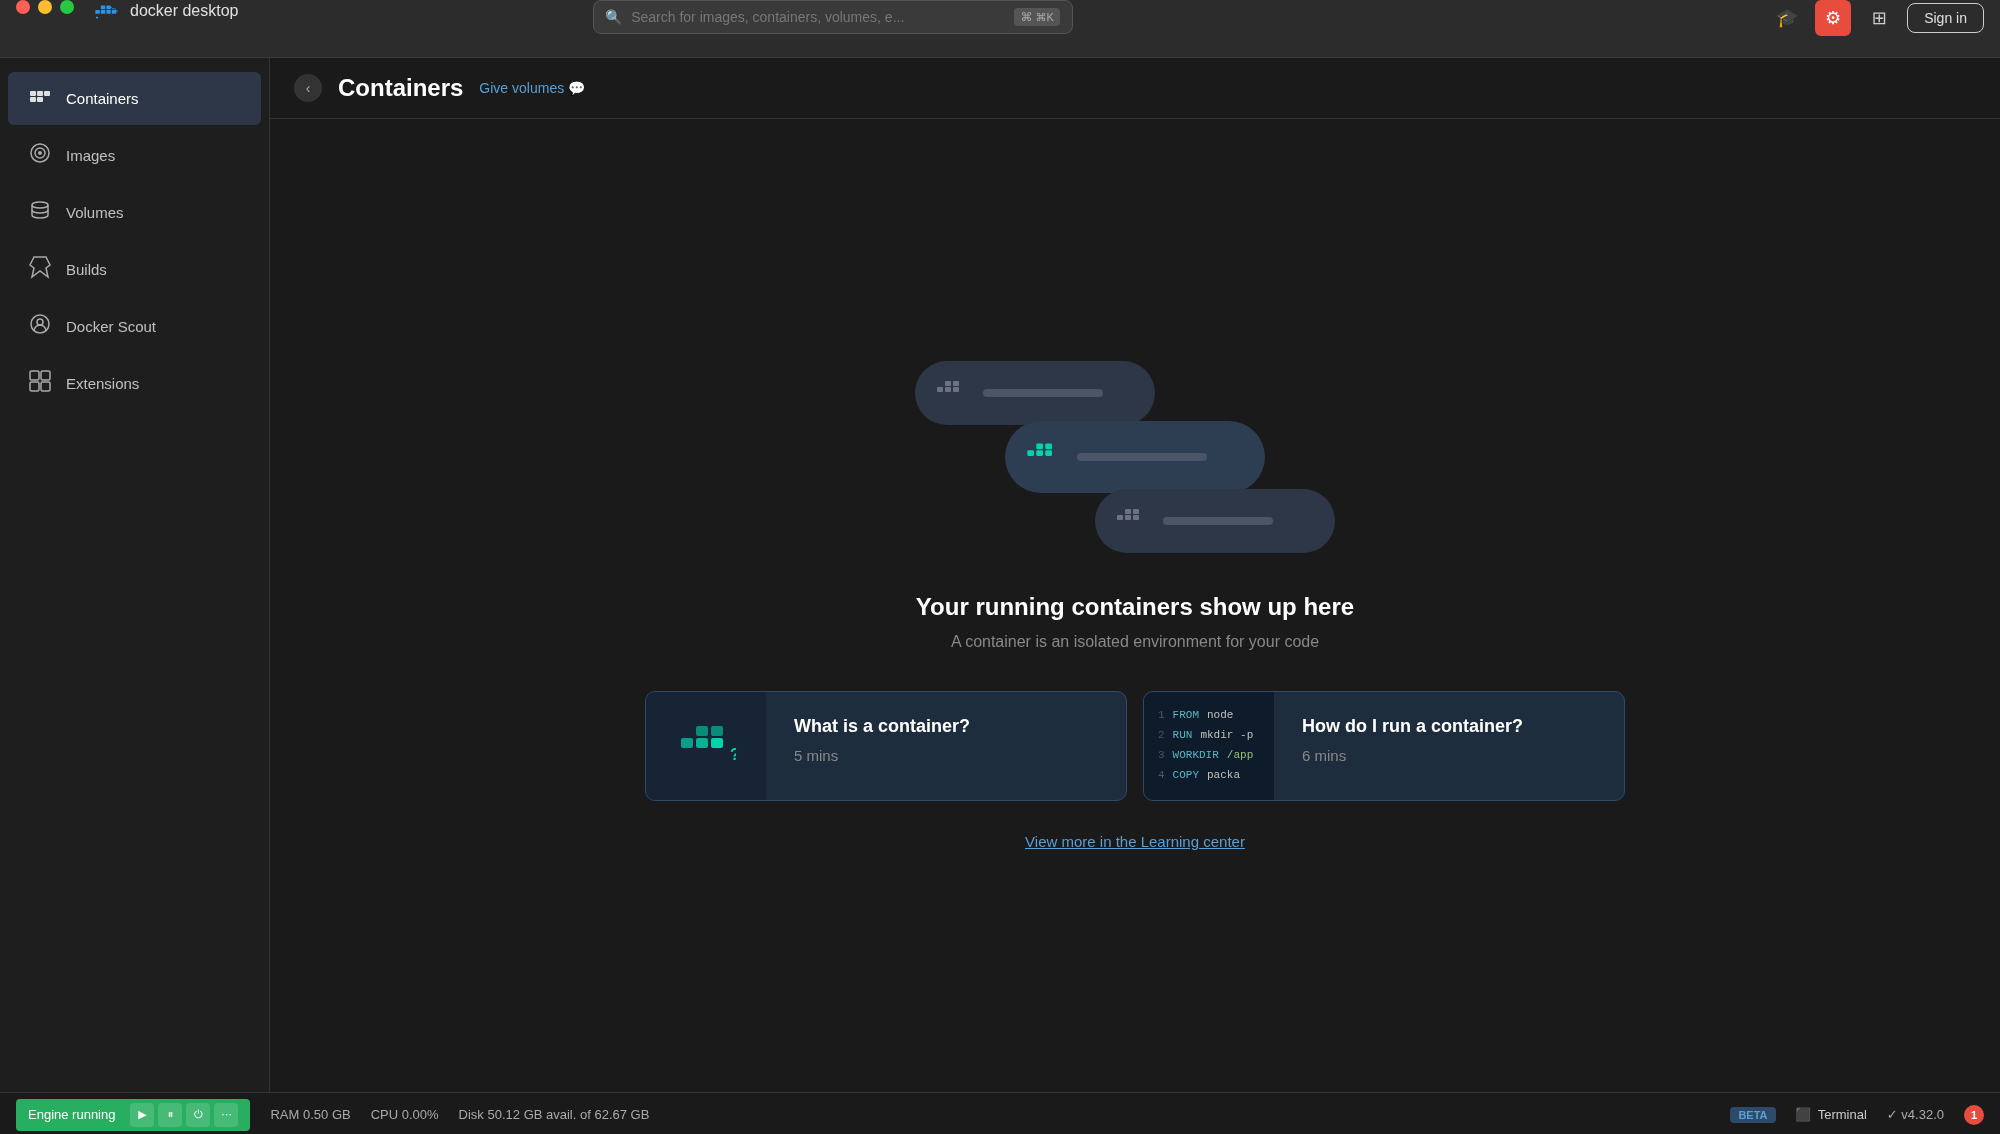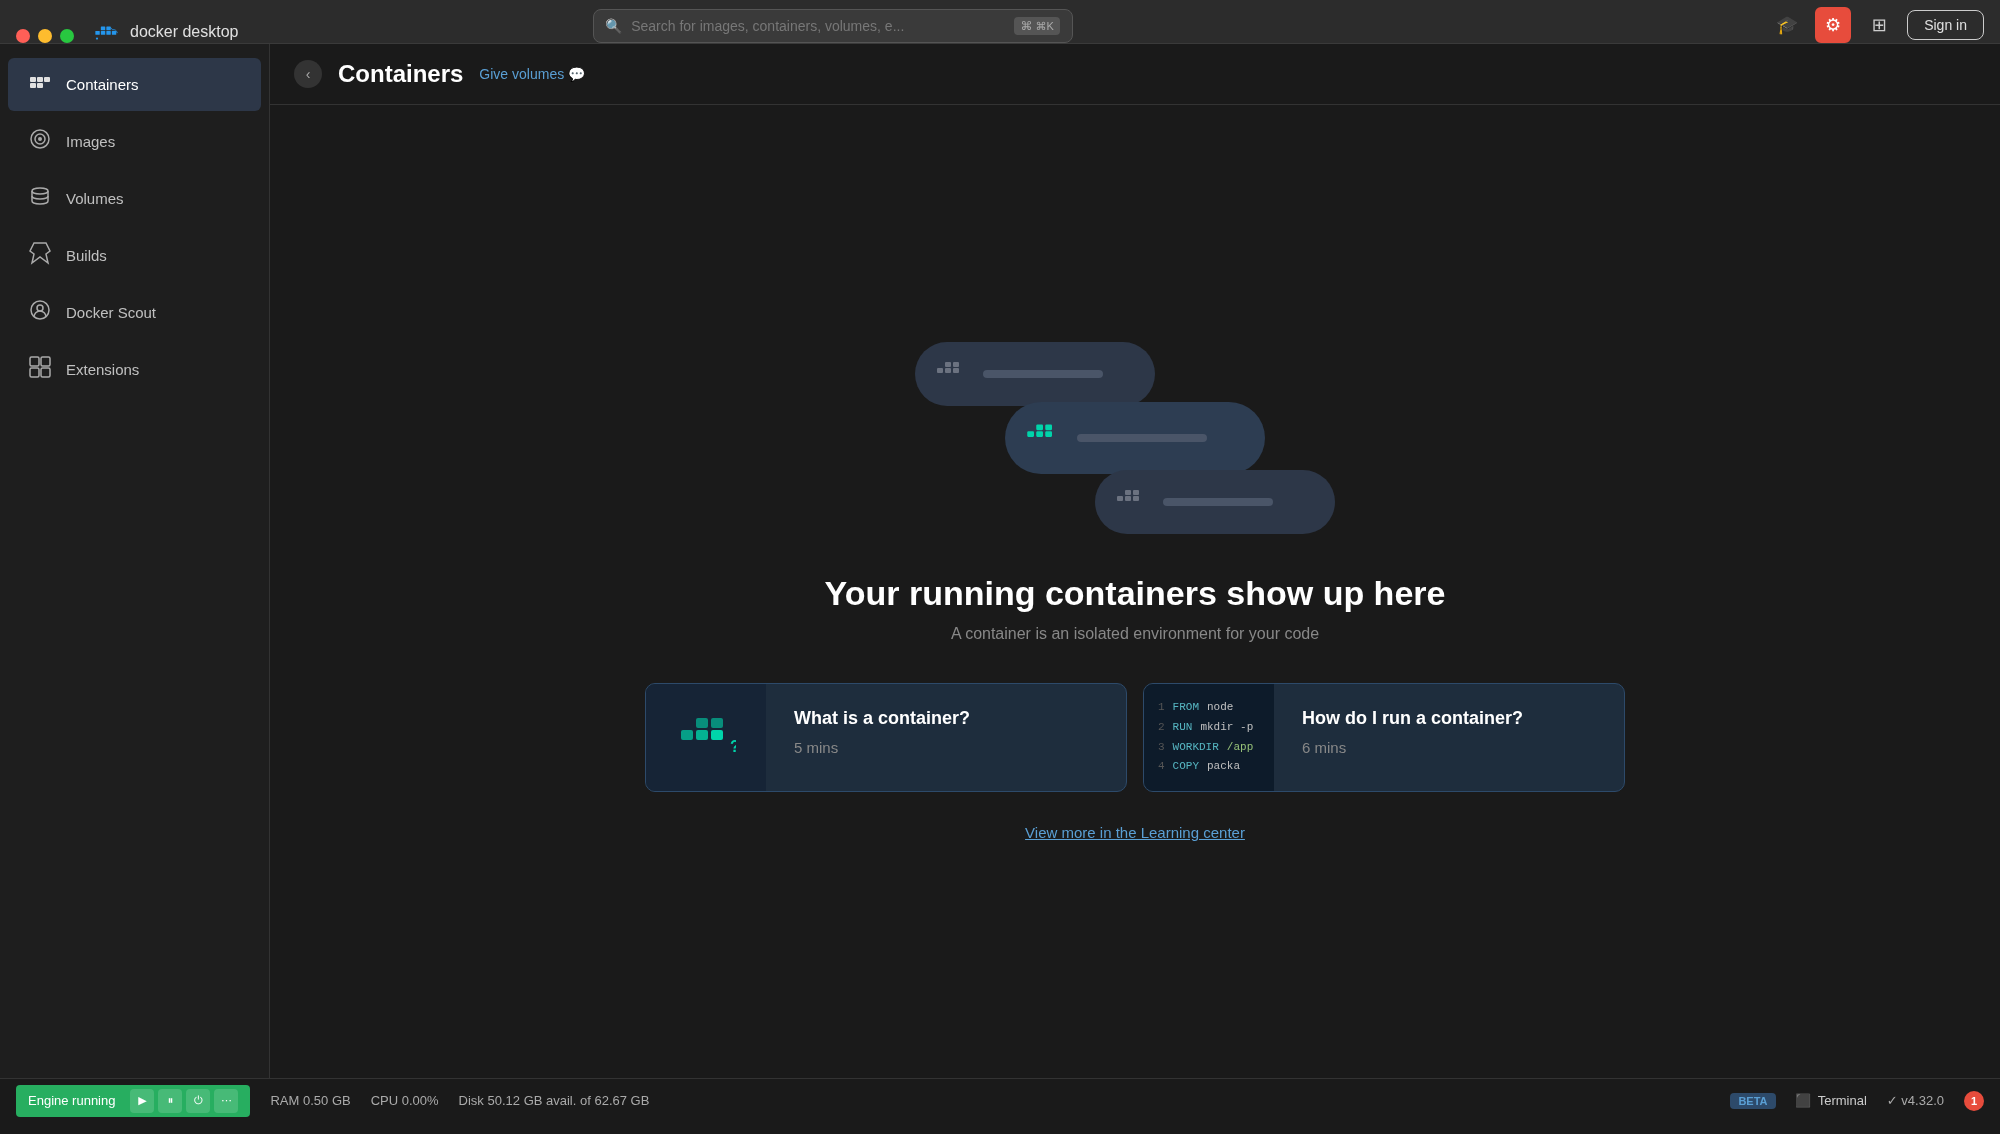--- a/index.html
+++ b/index.html
@@ -7,24 +7,24 @@
       width: 2000px;
       height: 1134px;
       background: #1a1a1a;
       font-family: -apple-system, BlinkMacSystemFont, 'Segoe UI', sans-serif;
       overflow: hidden;
       color: #e0e0e0;
     }
 
     
     .title-bar {
-      height: 44px;
+      height: 58px;
       background: #2c2c2c;
       display: flex;
-      align-items: flex-end;
+      align-items: flex-start;
       padding: 0 16px;
       gap: 12px;
       border-bottom: 1px solid #3a3a3a;
     }
     .traffic-lights {
       display: flex;
       gap: 8px;
       margin-right: 8px;
     }
     .traffic-light {
@@ -238,21 +238,21 @@
     }
 
     .pill-3 {
       width: 240px;
       height: 64px;
       top: 128px;
       left: 240px;
     }
 
     .empty-title {
-      font-size: 34px;
+      font-size: 24px;
       font-weight: 600;
       color: #ffffff;
       margin-bottom: 12px;
     }
     .empty-subtitle {
       font-size: 16px;
       color: #888;
       margin-bottom: 40px;
     }
 

